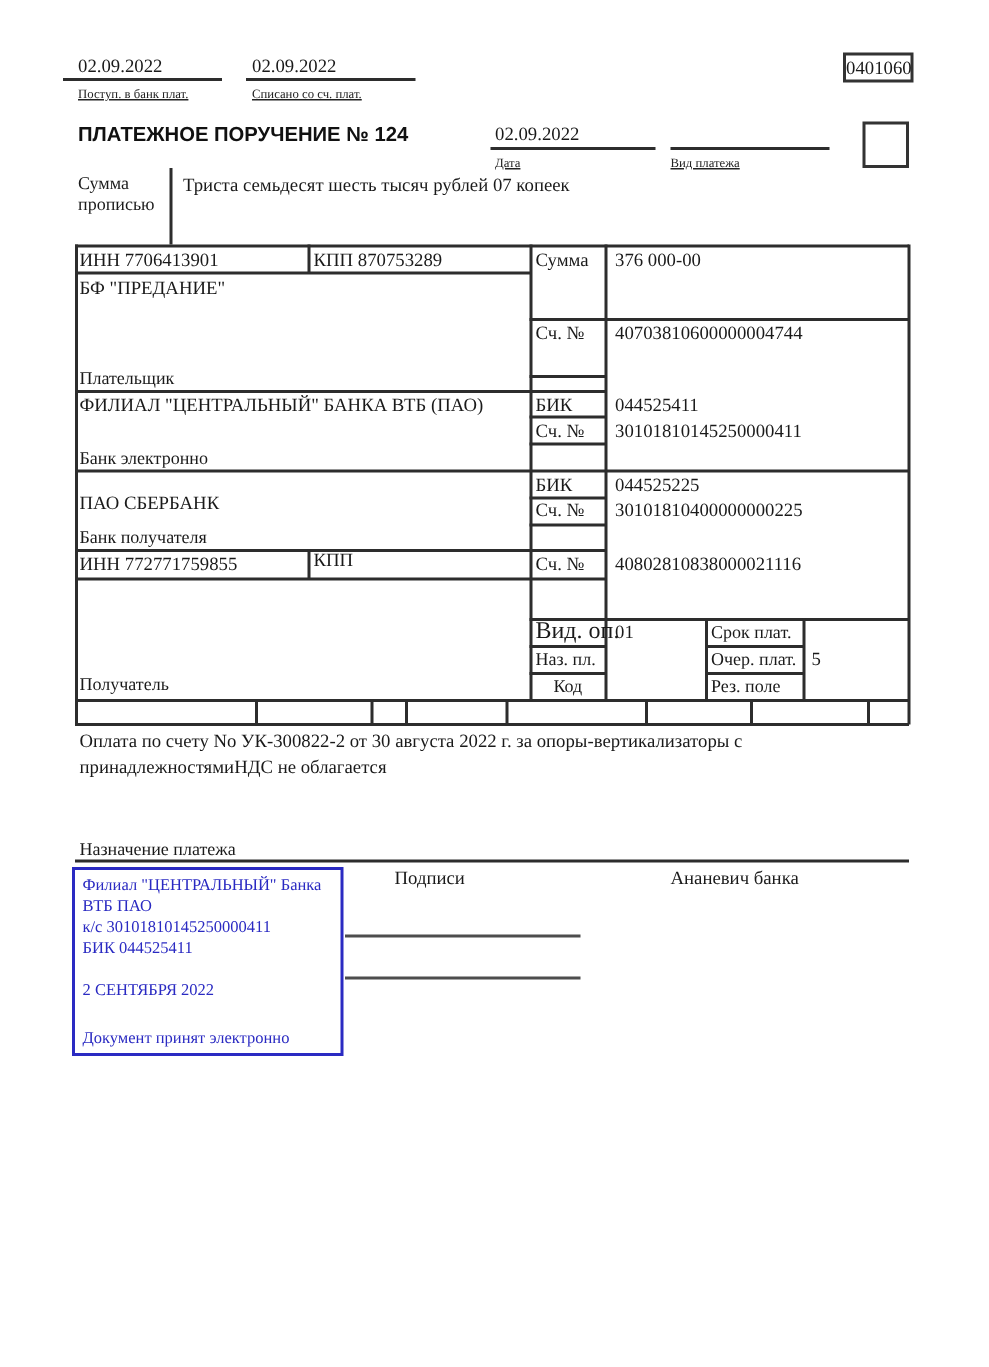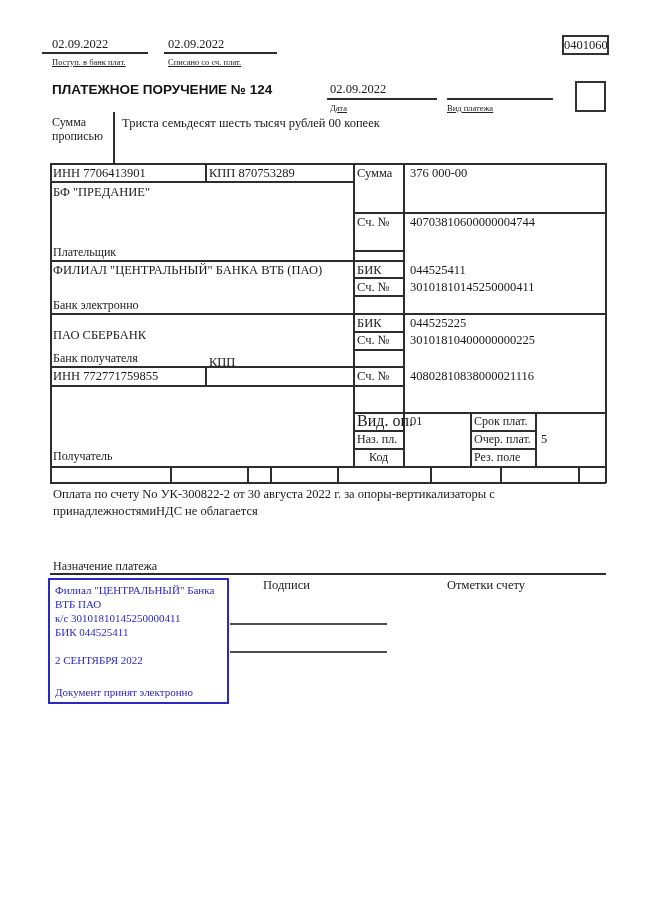--- a/index.html
+++ b/index.html
@@ -47,21 +47,21 @@
   <div class="ln" style="left:327px;top:98px;width:110px;height:1.5px"></div>
   <div class="ts" style="left:330px;top:103px">Дата</div>
 
   <div class="ln" style="left:447px;top:98px;width:106px;height:1.5px"></div>
   <div class="ts" style="left:447px;top:103px">Вид платежа</div>
 
   <div class="box" style="left:575px;top:81px;width:31px;height:31px"></div>
 
   <div class="t" style="left:52px;top:115px;white-space:normal;width:58px;font-size:12px">Сумма прописью</div>
   <div class="ln" style="left:113px;top:112px;width:1.5px;height:51px"></div>
-  <div class="t" style="left:122px;top:116px">Триста семьдесят шесть тысяч рублей 00 копеек</div>
+  <div class="t" style="left:122px;top:116px">Триста семьдесят шесть тысяч рублей 07 копеек</div>
 
   <div class="ln" style="left:50px;top:163px;width:556px;height:1.5px"></div>
   <div class="ln" style="left:50px;top:181px;width:304px;height:1.5px"></div>
   <div class="ln" style="left:353px;top:212px;width:253px;height:1.5px"></div>
   <div class="ln" style="left:353px;top:250px;width:51px;height:1.5px"></div>
   <div class="ln" style="left:50px;top:260px;width:354px;height:1.5px"></div>
   <div class="ln" style="left:353px;top:277px;width:51px;height:1.5px"></div>
   <div class="ln" style="left:353px;top:295px;width:51px;height:1.5px"></div>
   <div class="ln" style="left:50px;top:313px;width:556px;height:1.5px"></div>
   <div class="ln" style="left:353px;top:331px;width:51px;height:1.5px"></div>
@@ -110,41 +110,41 @@
   <div class="t" style="left:53px;top:298px;font-size:12px">Банк электронно</div>
 
   <div class="t" style="left:53px;top:328px">ПАО СБЕРБАНК</div>
   <div class="t" style="left:357px;top:316px">БИК</div>
   <div class="t" style="left:410px;top:316px">044525225</div>
   <div class="t" style="left:357px;top:333px">Сч. №</div>
   <div class="t" style="left:410px;top:333px">30101810400000000225</div>
   <div class="t" style="left:53px;top:351px;font-size:12px">Банк получателя</div>
 
   <div class="t" style="left:53px;top:369px">ИНН 772771759855</div>
-  <div class="t" style="left:209px;top:355px">КПП</div>
+  <div class="t" style="left:209px;top:366px">КПП</div>
   <div class="t" style="left:357px;top:369px">Сч. №</div>
   <div class="t" style="left:410px;top:369px">40802810838000021116</div>
   <div class="t" style="left:53px;top:449px;font-size:12px">Получатель</div>
 
   <div class="t" style="left:357px;top:414px;font-size:16px">Вид. оп.</div>
   <div class="t" style="left:410px;top:414px">01</div>
   <div class="t" style="left:474px;top:414px;font-size:12px">Срок плат.</div>
   <div class="t" style="left:357px;top:432px;font-size:12px">Наз. пл.</div>
   <div class="t" style="left:474px;top:432px;font-size:12px">Очер. плат.</div>
   <div class="t" style="left:541px;top:432px">5</div>
   <div class="t" style="left:369px;top:450px;font-size:12px">Код</div>
   <div class="t" style="left:474px;top:450px;font-size:12px">Рез. поле</div>
 
   <div class="t" style="left:53px;top:487px">Оплата по счету No УК-300822-2 от 30 августа 2022 г. за опоры-вертикализаторы с</div>
   <div class="t" style="left:53px;top:504px">принадлежностямиНДС не облагается</div>
   <div class="t" style="left:53px;top:559px;font-size:12px">Назначение платежа</div>
   <div class="ln" style="left:50px;top:573px;width:556px;height:1.5px"></div>
 
   <div class="t" style="left:263px;top:578px">Подписи</div>
-  <div class="t" style="left:447px;top:578px">Отметки счету</div>
+  <div class="t" style="left:447px;top:578px">Ананевич банка</div>
   <div class="lng" style="left:230px;top:623px;width:157px;height:1.5px"></div>
   <div class="lng" style="left:230px;top:651px;width:157px;height:1.5px"></div>
 
   <div class="stamp" style="color: rgb(42, 42, 194); border-color: rgb(42, 42, 194);">
     <p>Филиал "ЦЕНТРАЛЬНЫЙ" Банка</p>
     <p>ВТБ ПАО</p>
     <p>к/с 30101810145250000411</p>
     <p>БИК 044525411</p>
     <div class="gap"></div>
     <p>2 СЕНТЯБРЯ 2022</p>

